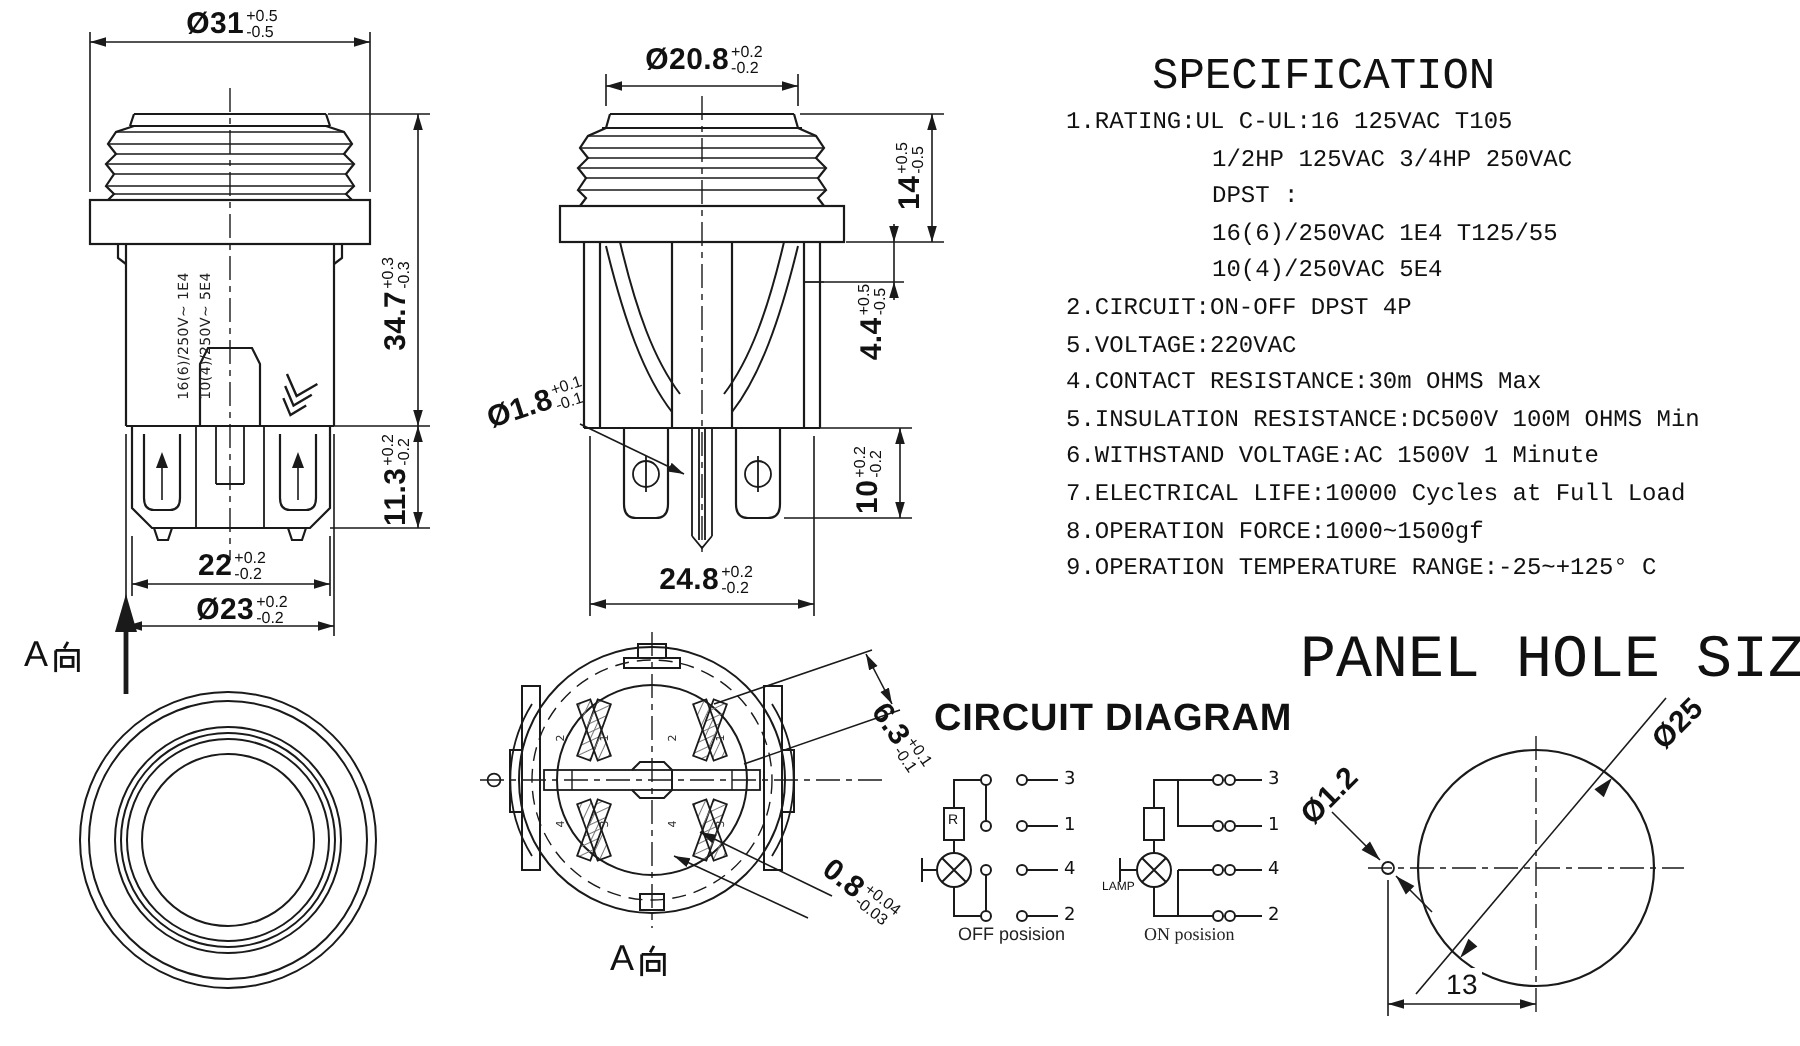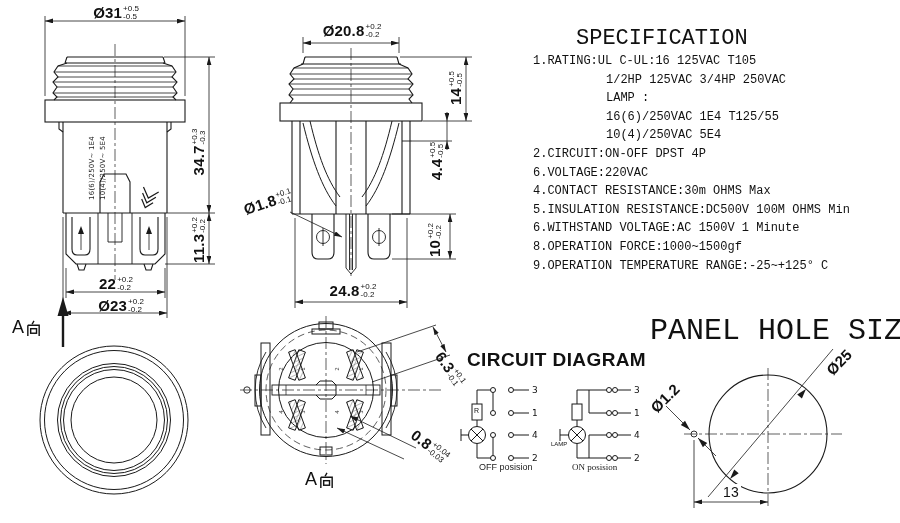--- a/index.html
+++ b/index.html
@@ -253,28 +253,29 @@
   </g>
 </svg>
 
   <div class="big-title" style="left:576px;top:26px;font-size:22px;">SPECIFICATION</div>
   <div class="big-title" style="left:650px;top:314px;font-size:30px;">PANEL HOLE SIZE</div>
   <div class="clabel" style="left:467px;top:349px;font-size:19px;font-weight:bold;letter-spacing:.4px;">CIRCUIT DIAGRAM</div>
 
   <div class="spec">
     <div class="spec-line">1.RATING:UL C-UL:16 125VAC T105</div>
     <div class="spec-line indent">1/2HP 125VAC 3/4HP 250VAC</div>
-    <div class="spec-line indent">LAMP :</div>
+    <div class="spec-line indent">DPST :</div>
     <div class="spec-line indent">16(6)/250VAC 1E4 T125/55</div>
     <div class="spec-line indent">10(4)/250VAC 5E4</div>
     <div class="spec-line">2.CIRCUIT:ON-OFF DPST 4P</div>
-    <div class="spec-line">6.VOLTAGE:220VAC</div>
+    <div class="spec-line">5.VOLTAGE:220VAC</div>
     <div class="spec-line">4.CONTACT RESISTANCE:30m OHMS Max</div>
     <div class="spec-line">5.INSULATION RESISTANCE:DC500V 100M OHMS Min</div>
     <div class="spec-line">6.WITHSTAND VOLTAGE:AC 1500V 1 Minute</div>
+    <div class="spec-line">7.ELECTRICAL LIFE:10000 Cycles at Full Load</div>
     <div class="spec-line">8.OPERATION FORCE:1000~1500gf</div>
     <div class="spec-line">9.OPERATION TEMPERATURE RANGE:-25~+125° C</div>
   </div>
 
   <div class="dimwrap" style="left:116px;top:12px;">
     <div class="dim">
         <span class="v">Ø31</span>
         <span class="tol">
           <span>+0.5</span>
           <span>-0.5</span>

